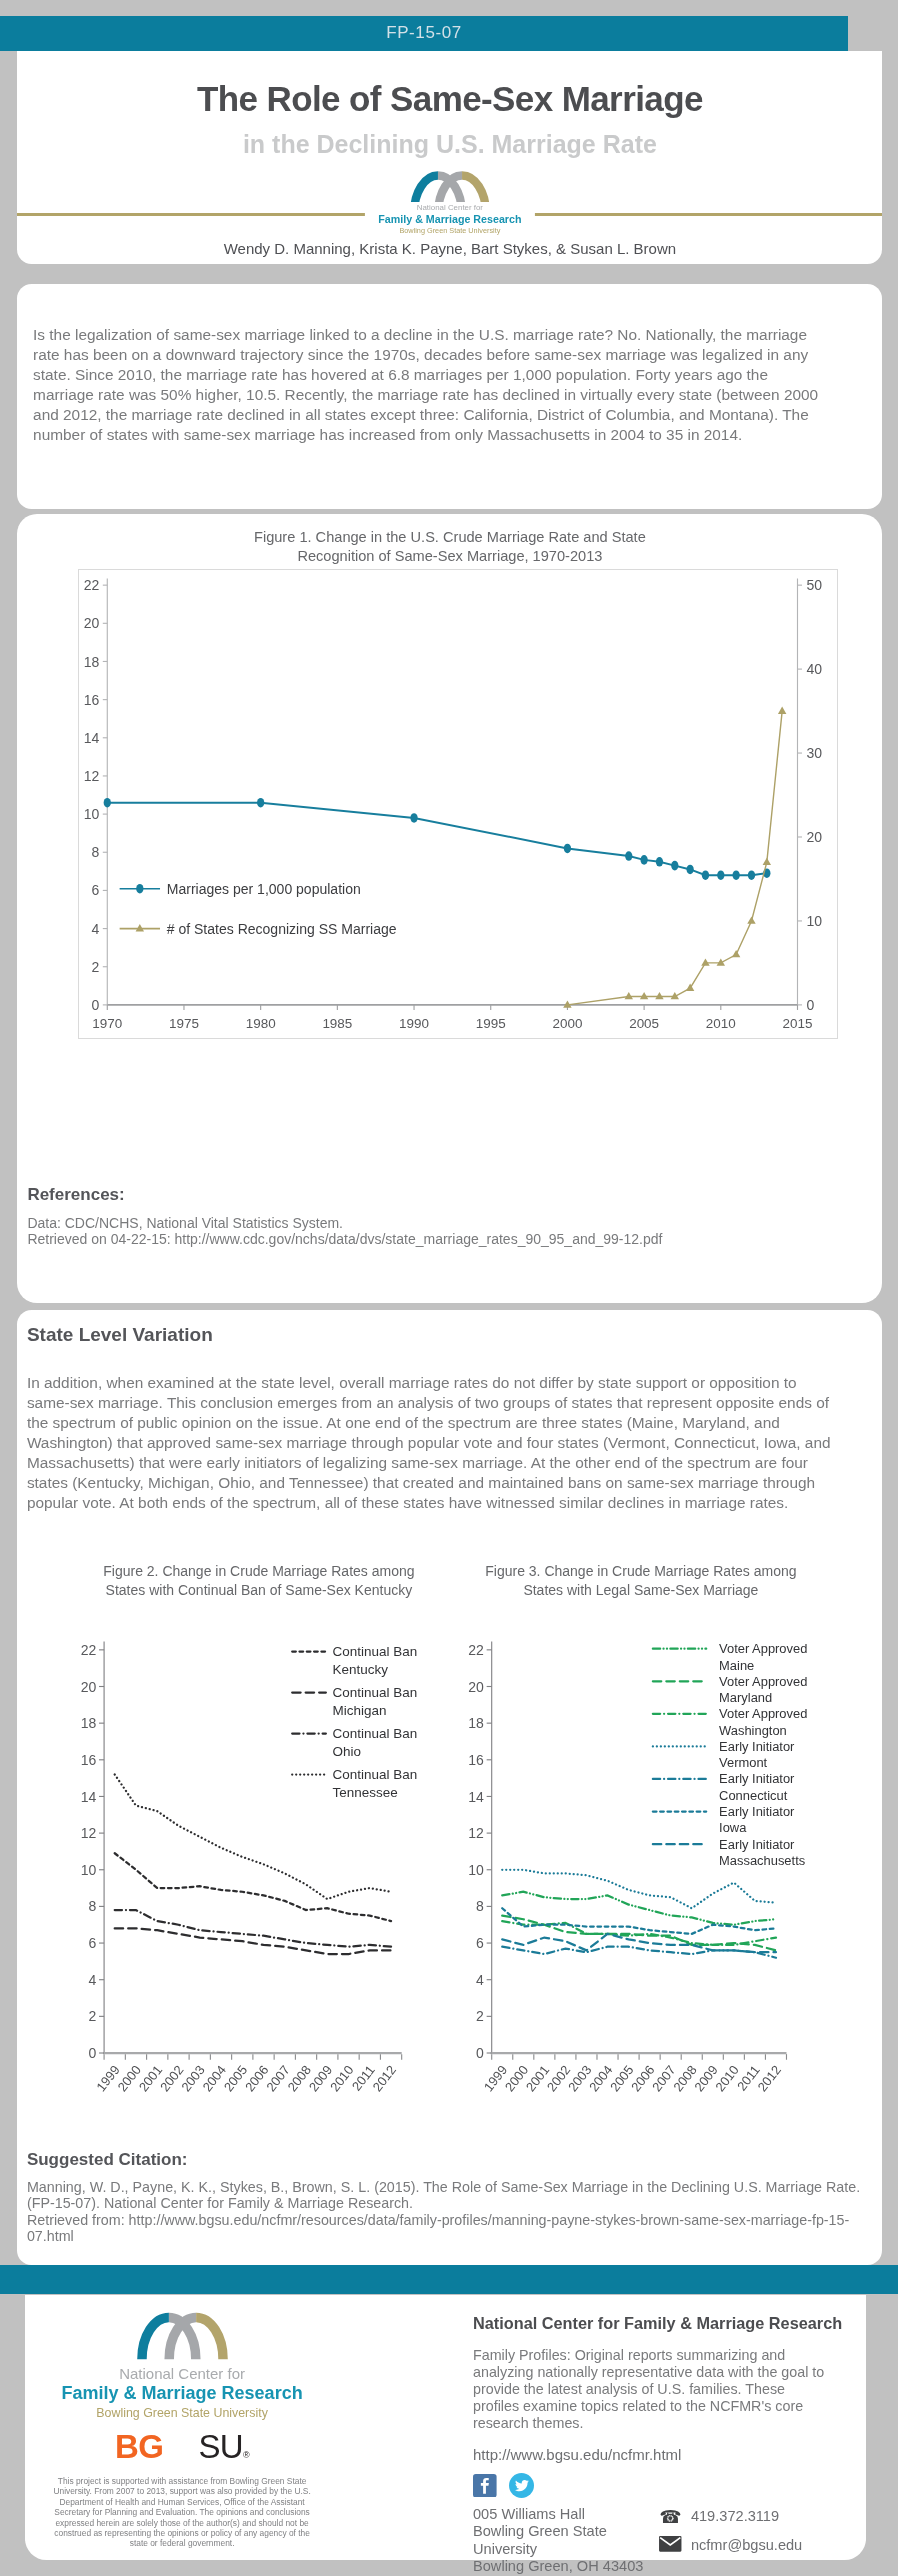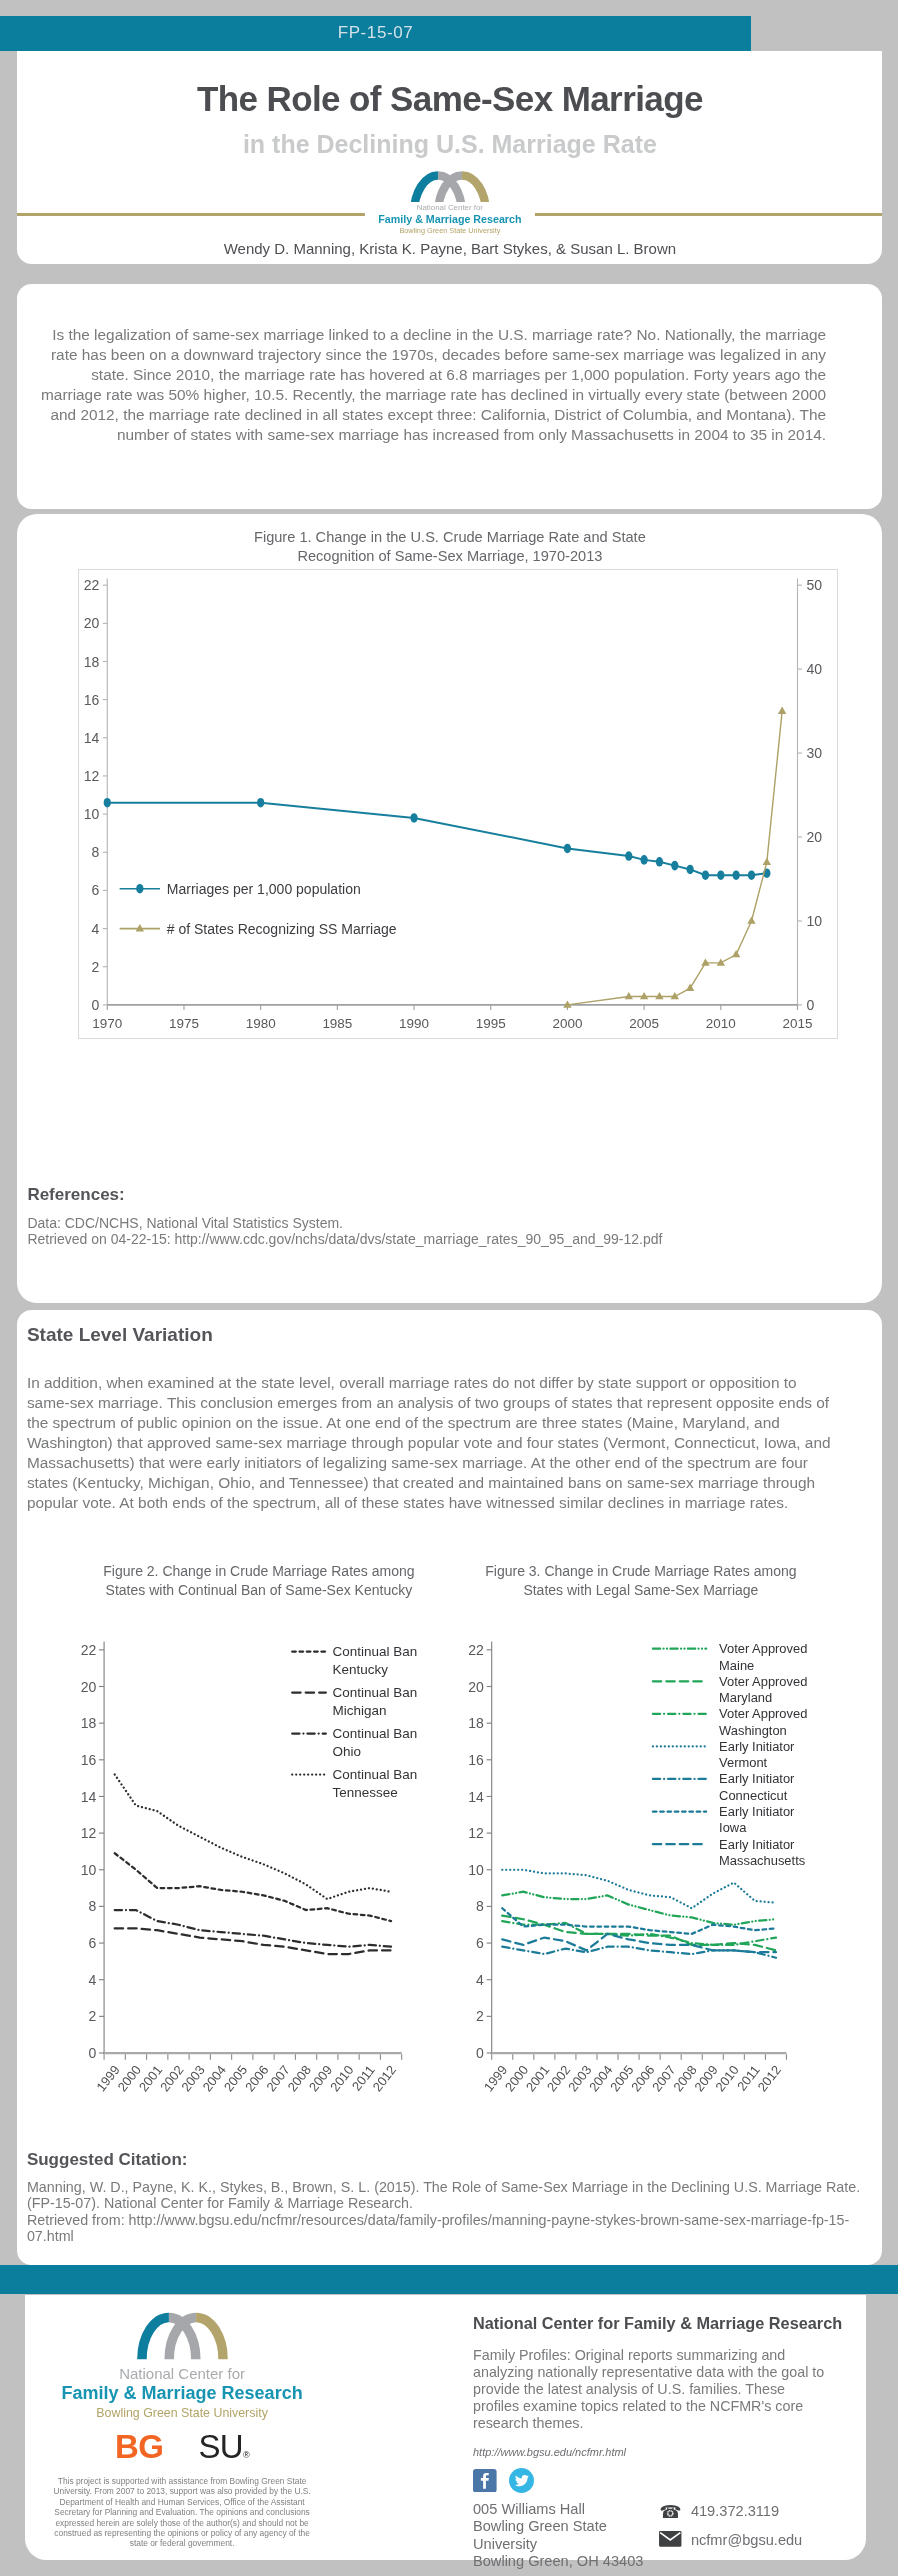--- a/index.html
+++ b/index.html
@@ -1,38 +1,38 @@
 <!DOCTYPE html>
 <html style="font-size:9px"><head>
 <meta charset="utf-8">
 <style>
   html,body{margin:0;padding:0;}
   body{width:899px;height:2576px;position:relative;background:#c1c1c1;
        font-family:"Liberation Sans", sans-serif;overflow:hidden;}
   .card{position:absolute;background:#ffffff;}
-  .topbar{position:absolute;left:0;top:15.7px;width:751px;height:35px;background:#0b7d9d;
+  .topbar{position:absolute;left:0;top:15.7px;width:848px;height:35px;background:#0b7d9d;
           display:flex;align-items:center;justify-content:center;}
   .topbar span{color:#d3e1e8;font-size:17px;letter-spacing:0.6px;}
   .tealband2{position:absolute;left:0;top:2265px;width:899px;height:29px;background:#0b7d9d;}
 
   .header-card{left:17.4px;top:51px;width:865px;height:213px;border-radius:0 0 14.6px 14.6px;}
   .doc-title{position:absolute;top:28px;width:100%;text-align:center;font-size:35px;
              font-weight:bold;color:#4c4d50;letter-spacing:-0.6px;}
   .doc-subtitle{position:absolute;top:79px;width:100%;text-align:center;font-size:25px;
                 font-weight:bold;color:#c9cacb;}
   .arches-header{position:absolute;top:118px;left:50%;transform:translateX(-50%);}
   .logo-rule{position:absolute;top:162px;left:0;width:100%;height:2.8px;background:#b2a468;}
   .logo-textbox{position:absolute;top:151px;left:50%;transform:translateX(-50%);
                 background:#fff;padding:1.1px 13.5px;text-align:center;line-height:1.25;}
   .logo-l1{font-size:7.9px;color:#a9abae;}
   .logo-l2{font-size:10.7px;font-weight:bold;color:#1794b2;}
   .logo-l3{font-size:7.3px;color:#b2a468;}
   .doc-authors{position:absolute;top:189px;width:100%;text-align:center;font-size:15px;color:#4f5054;}
 
-  .intro-card{left:17.4px;top:284px;width:865px;height:225px;border-radius:14.6px;text-align:right;}
+  .intro-card{left:17.4px;top:284px;width:865px;height:225px;border-radius:14.6px;}
   .body-text{font-size:15.4px;line-height:20px;color:#797a7c;}
   .intro-text{position:absolute;left:15.7px;top:26px;width:793px;}
 
   .fig1-card{left:17.4px;top:514px;width:865px;height:789px;border-radius:20px;}
   .fig-title{color:#66676a;text-align:center;}
   .fig1-title{position:absolute;top:13.5px;width:100%;font-size:14.6px;line-height:19px;}
   .fig1-box{position:absolute;left:61px;top:55px;width:758px;height:468px;
             border:0.6px solid #dadada;box-sizing:content-box;}
   .refs{position:absolute;left:10px;top:671px;}
   .sec-head{font-size:17px;font-weight:bold;color:#545559;margin:0;}
@@ -54,21 +54,21 @@
   .f-l2{font-size:18px;font-weight:bold;color:#1794b2;margin-top:1.1px;}
   .f-l3{font-size:12.4px;color:#b2a468;margin-top:2.2px;}
   .bgsu{margin-top:7.9px;font-size:33px;letter-spacing:-0.6px;}
   .bgsu .bg{color:#f26522;font-weight:bold;}
   .bgsu .su{color:#262324;margin-left:35px;}
   .bgsu .reg{font-size:9px;color:#262324;}
   .disclaimer{margin:10px auto 0;width:266px;font-size:8.4px;line-height:10.4px;color:#808184;}
   .f-right{position:absolute;left:448px;top:19px;width:371px;}
   .f-r-head{font-size:16.3px;font-weight:bold;color:#4c4d50;}
   .f-r-text{margin-top:13.5px;font-size:14.3px;line-height:17px;color:#797a7c;width:353px;}
-  .f-url{margin-top:14.6px;font-size:11px;color:#6e6f72;font-style:italic;}
+  .f-url{margin-top:14.6px;font-size:15px;color:#6e6f72;}
   .f-social{margin-top:10px;display:flex;gap:12.4px;align-items:center;}
   .f-bottom{margin-top:7.9px;display:flex;align-items:flex-start;}
   .f-addr{font-size:14.6px;line-height:17.4px;color:#6e6f72;width:185px;}
   .f-contact{margin-left:0px;}
   .c-row{display:flex;align-items:center;margin-bottom:9px;}
   .c-icon{width:25px;text-align:center;margin-right:7.9px;}
   .phone-glyph{font-family:"DejaVu Sans", sans-serif;font-size:18px;color:#3f4042;}
   .c-text{font-size:14.6px;color:#6e6f72;}
 </style>
 </head>

